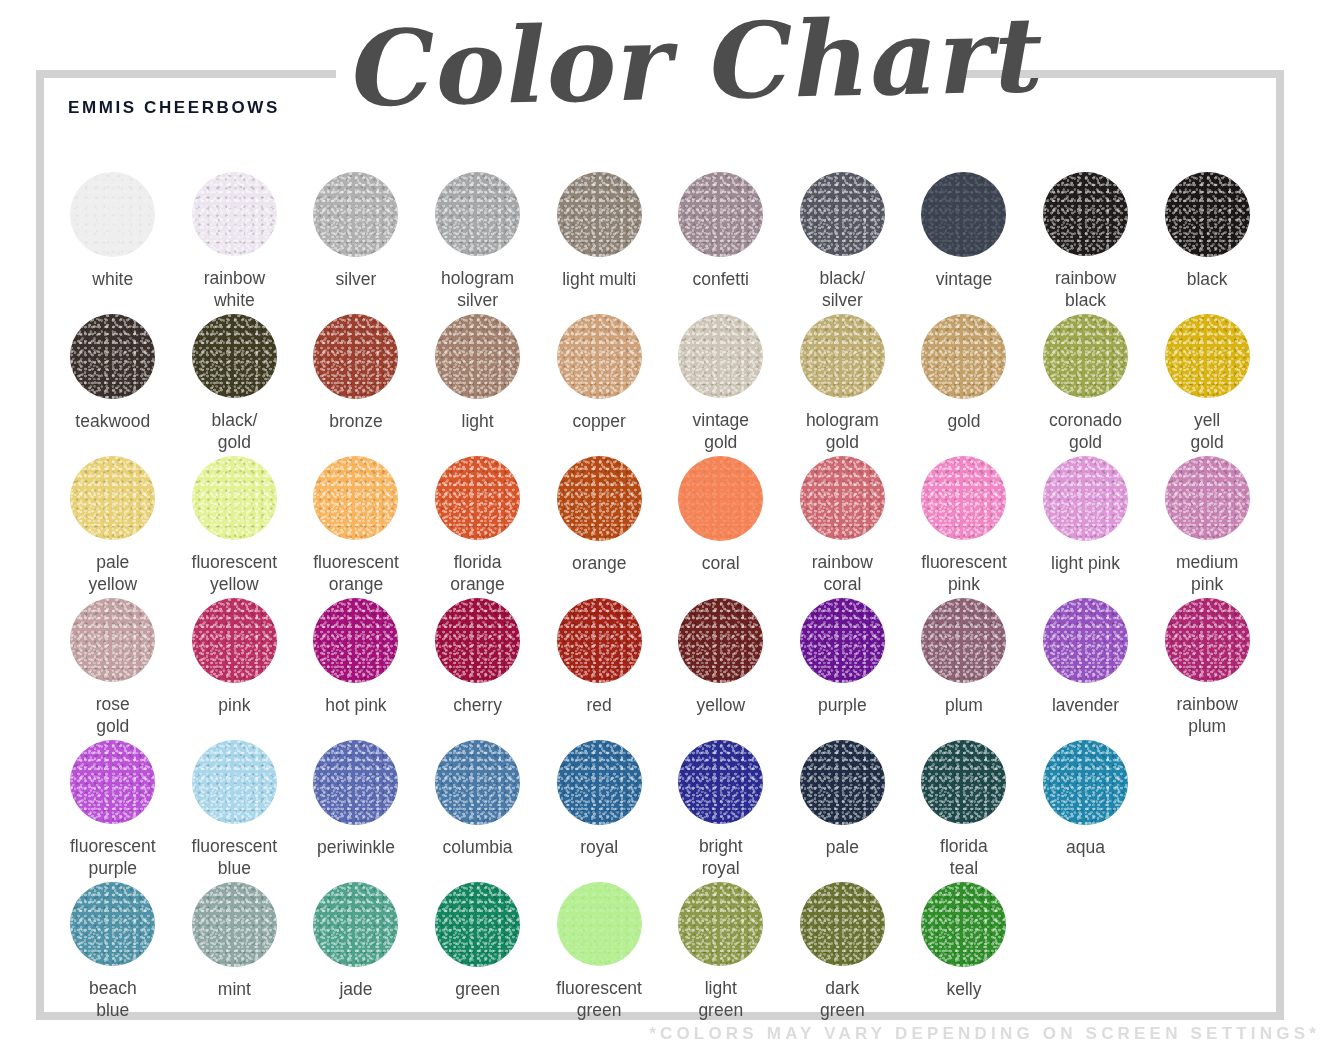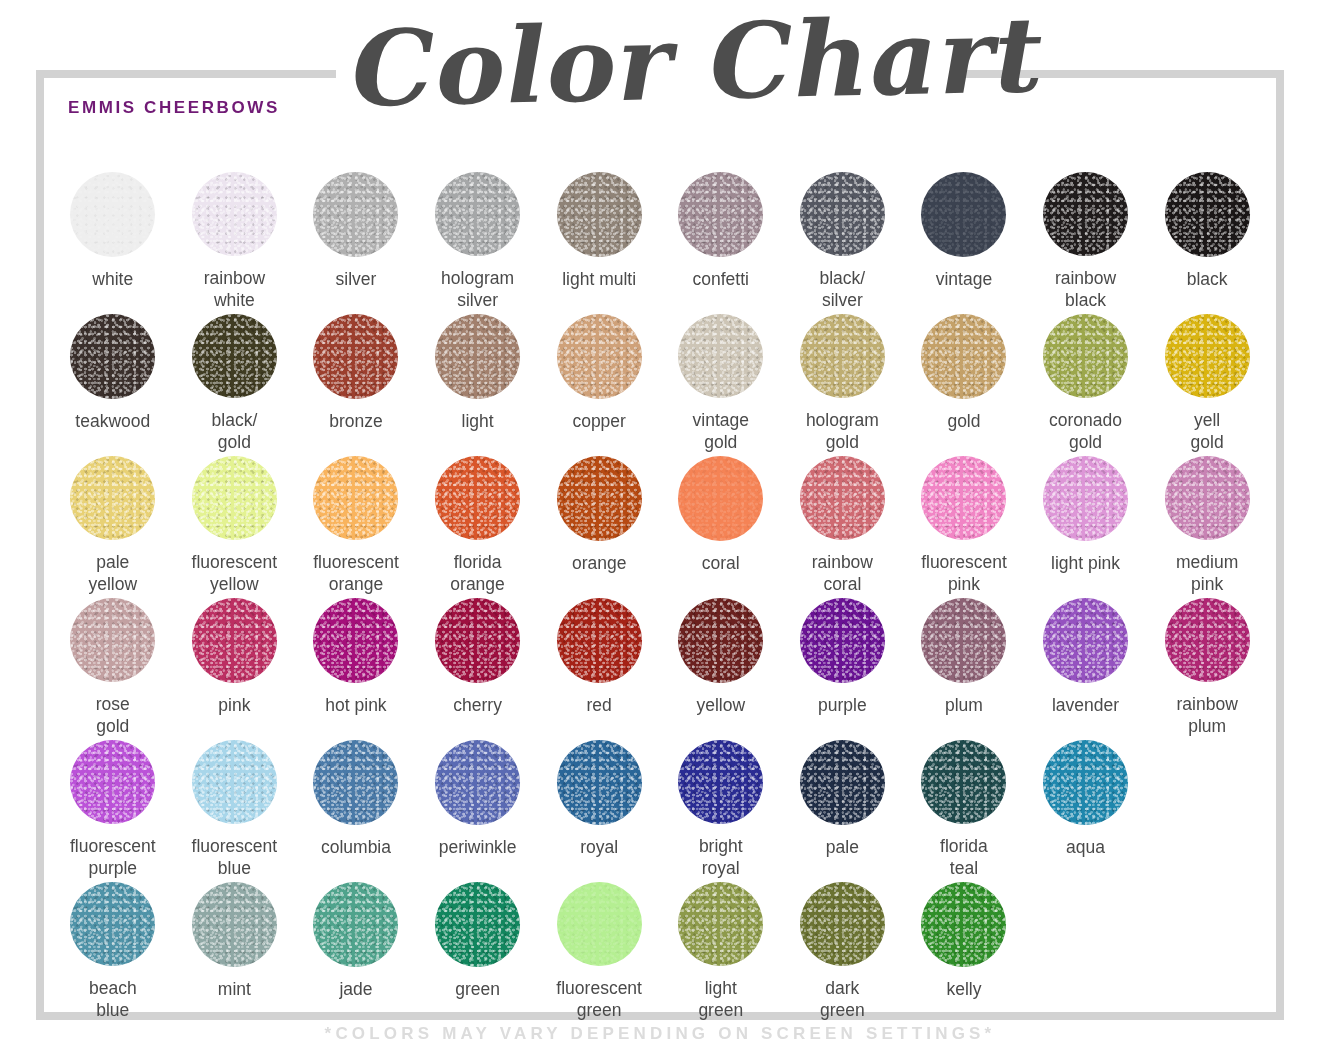--- a/index.html
+++ b/index.html
@@ -47,21 +47,21 @@
     transform:rotate(-1.2deg);
   }
 
   
   #brand{
     position:absolute;
     left:68px; top:98px;
     font-size:17px;
     letter-spacing:2.6px;
     font-weight:700;
-    color:#701a75;
+    color:#0f172a;
     font-family:"Liberation Sans", sans-serif;
     text-align:center;
   }
 
   
   #grid{
     position:absolute;
     left:52px; top:172px;
     width:1216px;
     display:grid;
@@ -113,21 +113,21 @@
     font-family:"Liberation Sans", sans-serif;
     font-weight:400;
     white-space:pre-line;
   }
 
   
   #footer{
     position:absolute;
     left:0; top:1024px;
     width:1320px;
-    text-align:center;
+    text-align:right;
     font-size:17px;
     letter-spacing:4.2px;
     font-weight:700;
     color:#dcdcdc;
     font-family:"Liberation Sans", sans-serif;
   }
 </style>
 </head>
 <body>
 
@@ -325,26 +325,26 @@
       <div class="swatch" style="background-color: rgb(187, 82, 216);"></div>
       <div class="label">fluorescent
 purple</div>
     </div>
     <div class="cell">
       <div class="swatch" style="background-color: rgb(168, 214, 234);"></div>
       <div class="label">fluorescent
 blue</div>
     </div>
     <div class="cell">
+      <div class="swatch" style="background-color: rgb(90, 106, 179);"></div>
+      <div class="label">periwinkle</div>
+    </div>
+    <div class="cell">
       <div class="swatch" style="background-color: rgb(74, 122, 168);"></div>
       <div class="label">columbia</div>
-    </div>
-    <div class="cell">
-      <div class="swatch" style="background-color: rgb(90, 106, 179);"></div>
-      <div class="label">periwinkle</div>
     </div>
     <div class="cell">
       <div class="swatch" style="background-color: rgb(42, 102, 152);"></div>
       <div class="label">royal</div>
     </div>
     <div class="cell">
       <div class="swatch" style="background-color: rgb(42, 44, 147);"></div>
       <div class="label">bright
 royal</div>
     </div>

